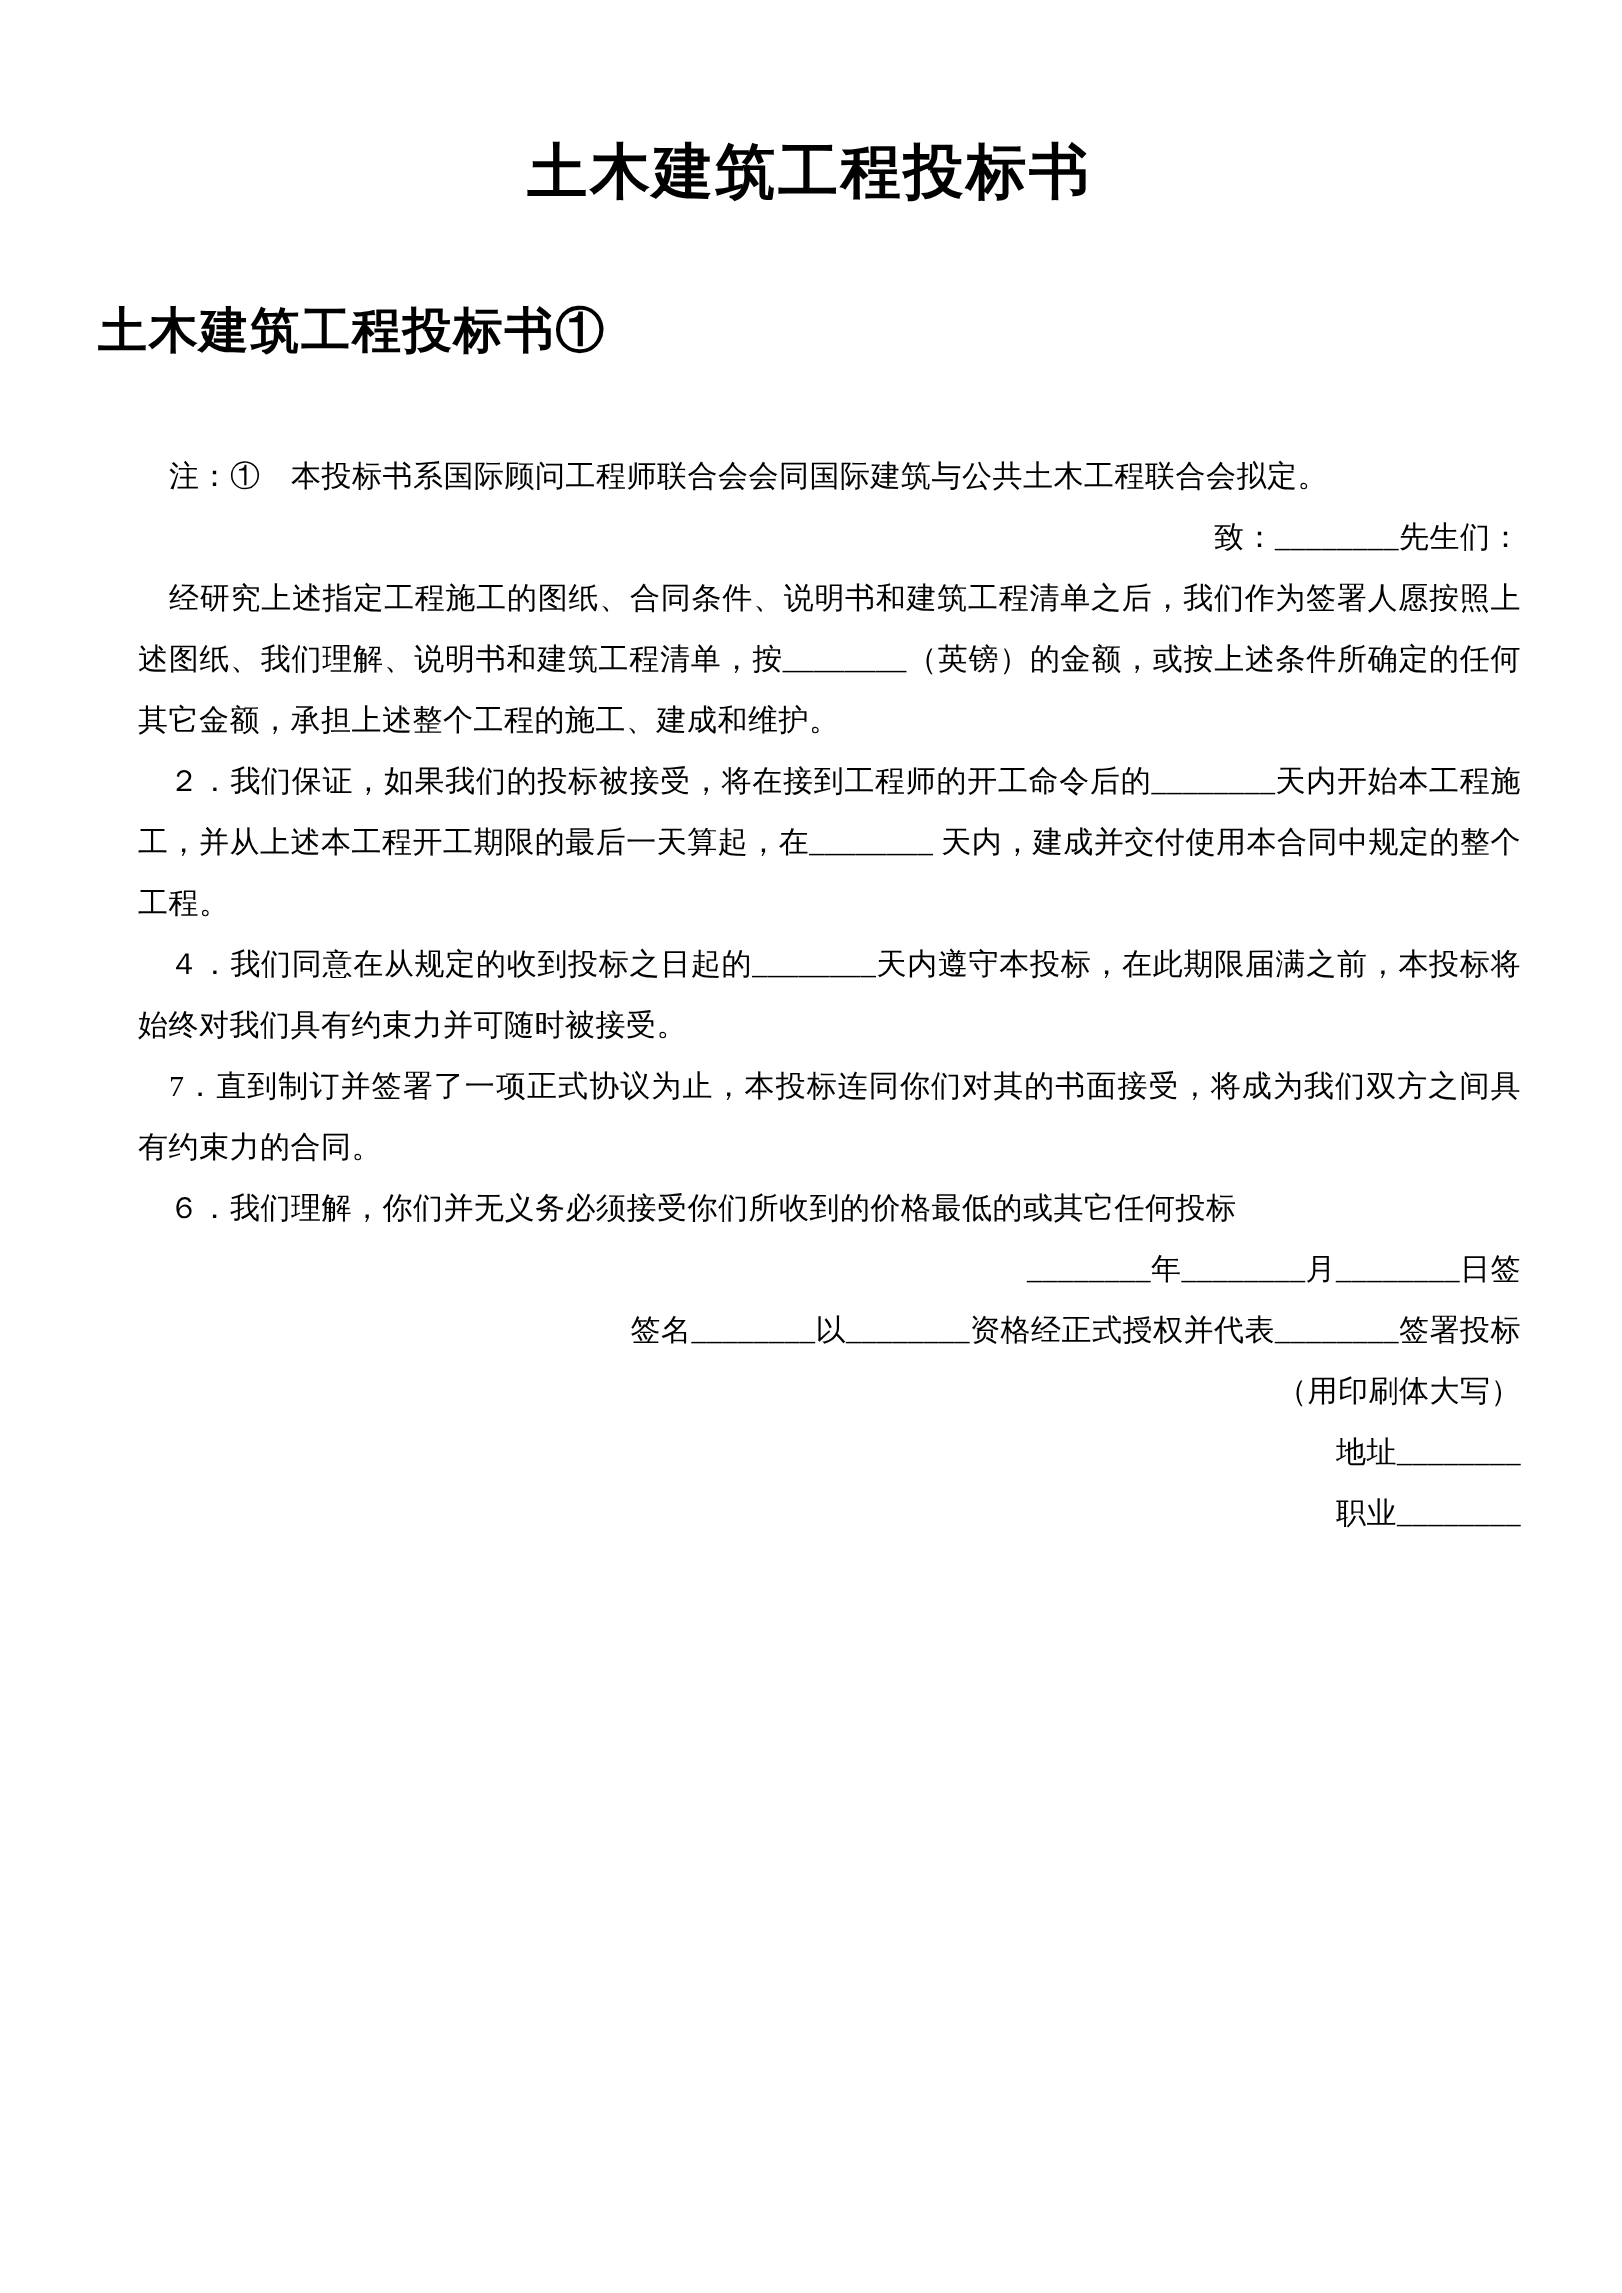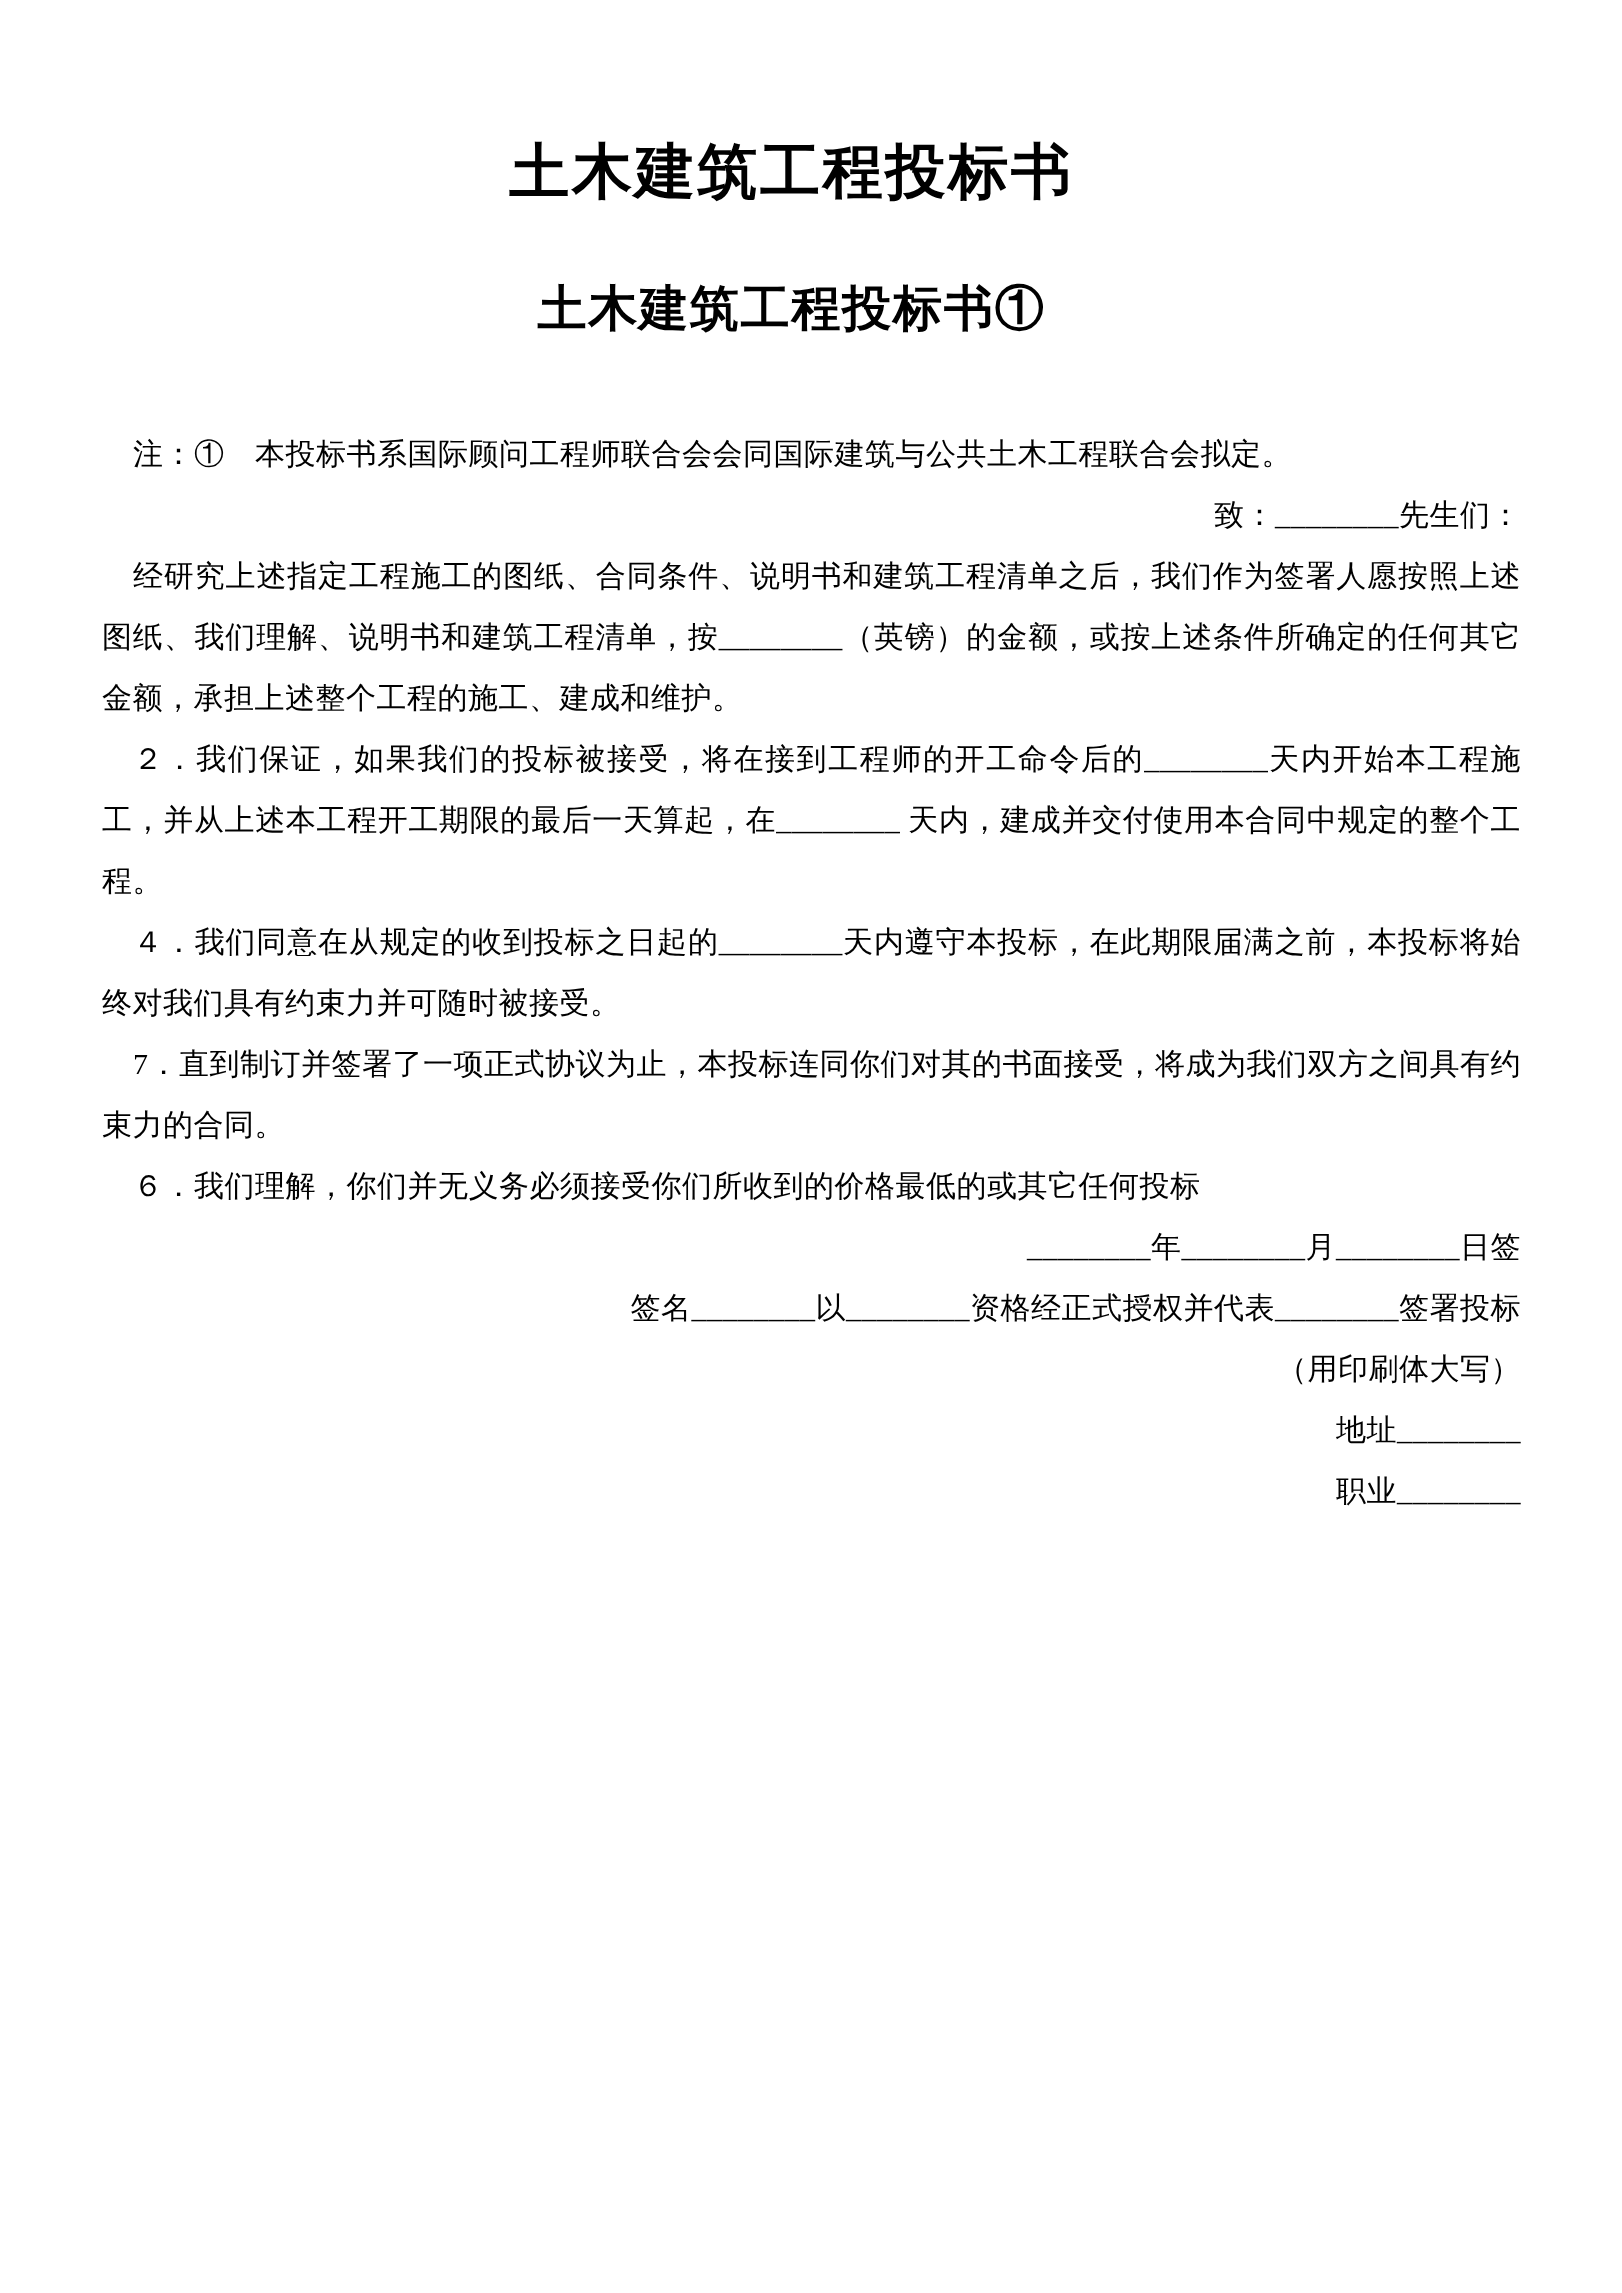--- a/index.html
+++ b/index.html
@@ -12,36 +12,36 @@
     height: 2294px;
     font-family: "Liberation Serif", "DejaVu Serif", serif;
     color: #000000;
     position: relative;
     overflow: hidden;
   }
   .page {
     box-sizing: border-box;
     width: 1623px;
     height: 2294px;
-    padding: 136px 102px 0 62px;
+    padding: 136px 102px 0 98px;
   }
   .doc-title {
     font-size: 60px;
     font-weight: bold;
     text-align: center;
     letter-spacing: 2.7px;
     margin: 0;
     line-height: 1.2;
   }
   .section-title {
     font-size: 49px;
     font-weight: bold;
-    text-align: center;
+    text-align: left;
     letter-spacing: 1.8px;
-    margin: 72px 0 0 0;
+    margin: 94px 0 0 0;
     line-height: 1.2;
   }
   .body-text {
     margin-top: 84px;
     margin-left: 40px;
   }
   .body-text p {
     margin: 0;
     font-size: 30px;
     line-height: 61px;

